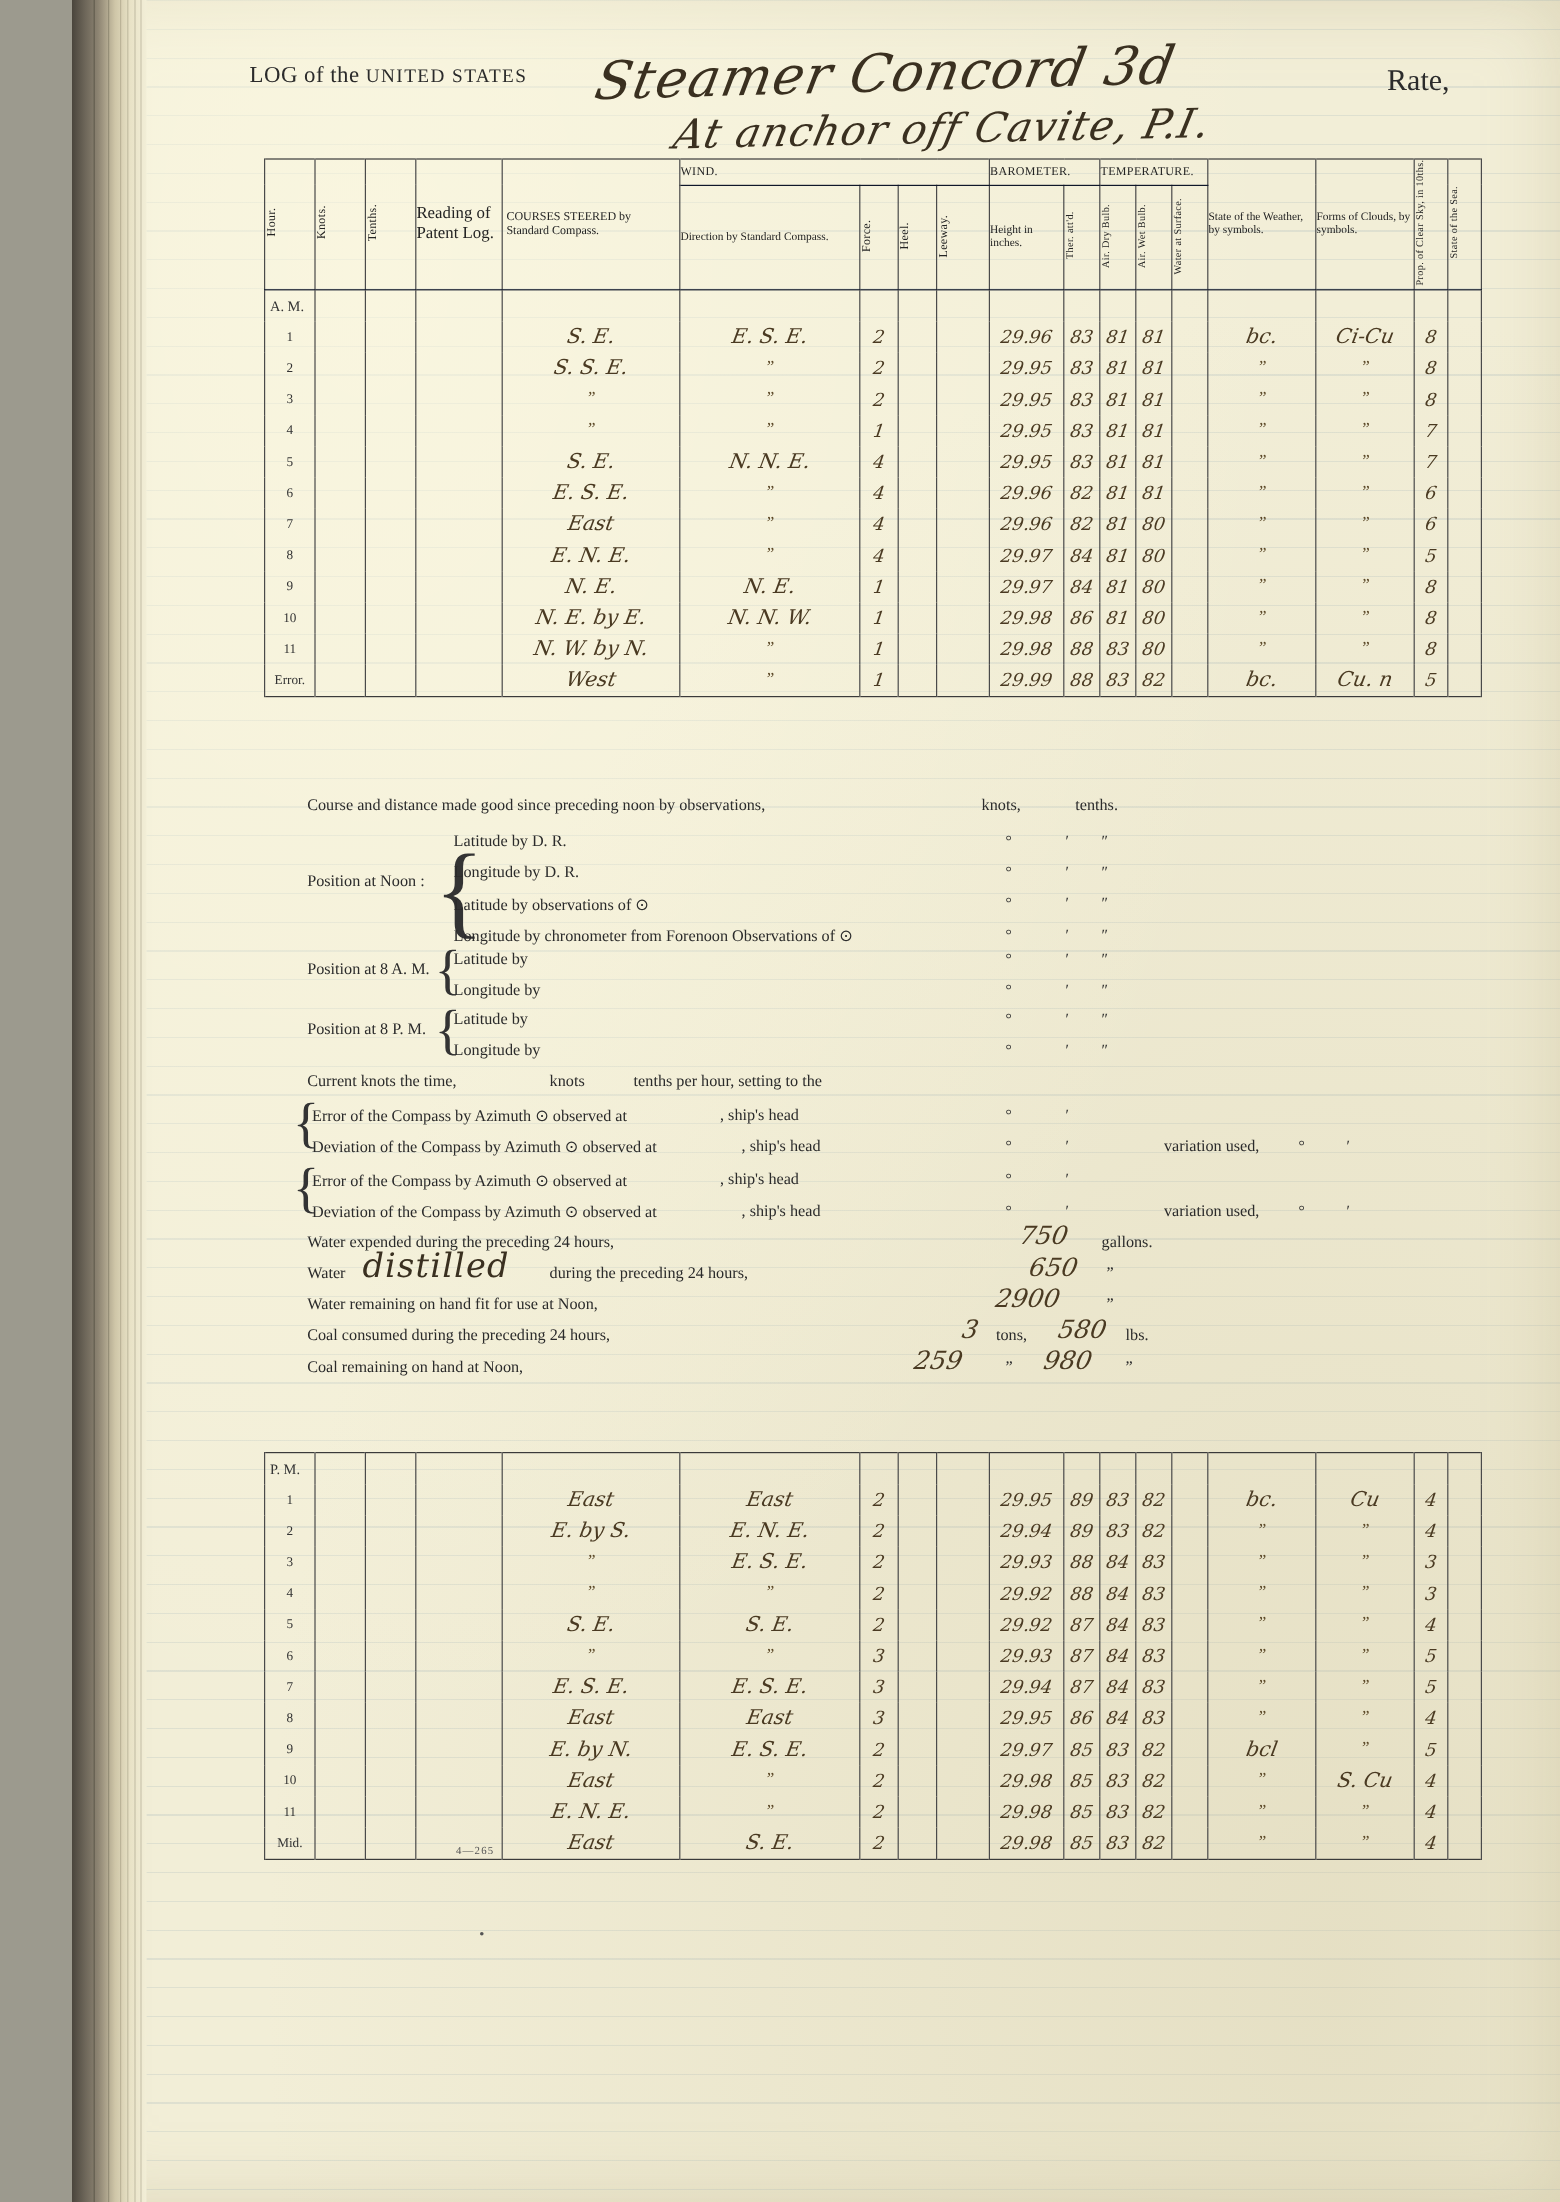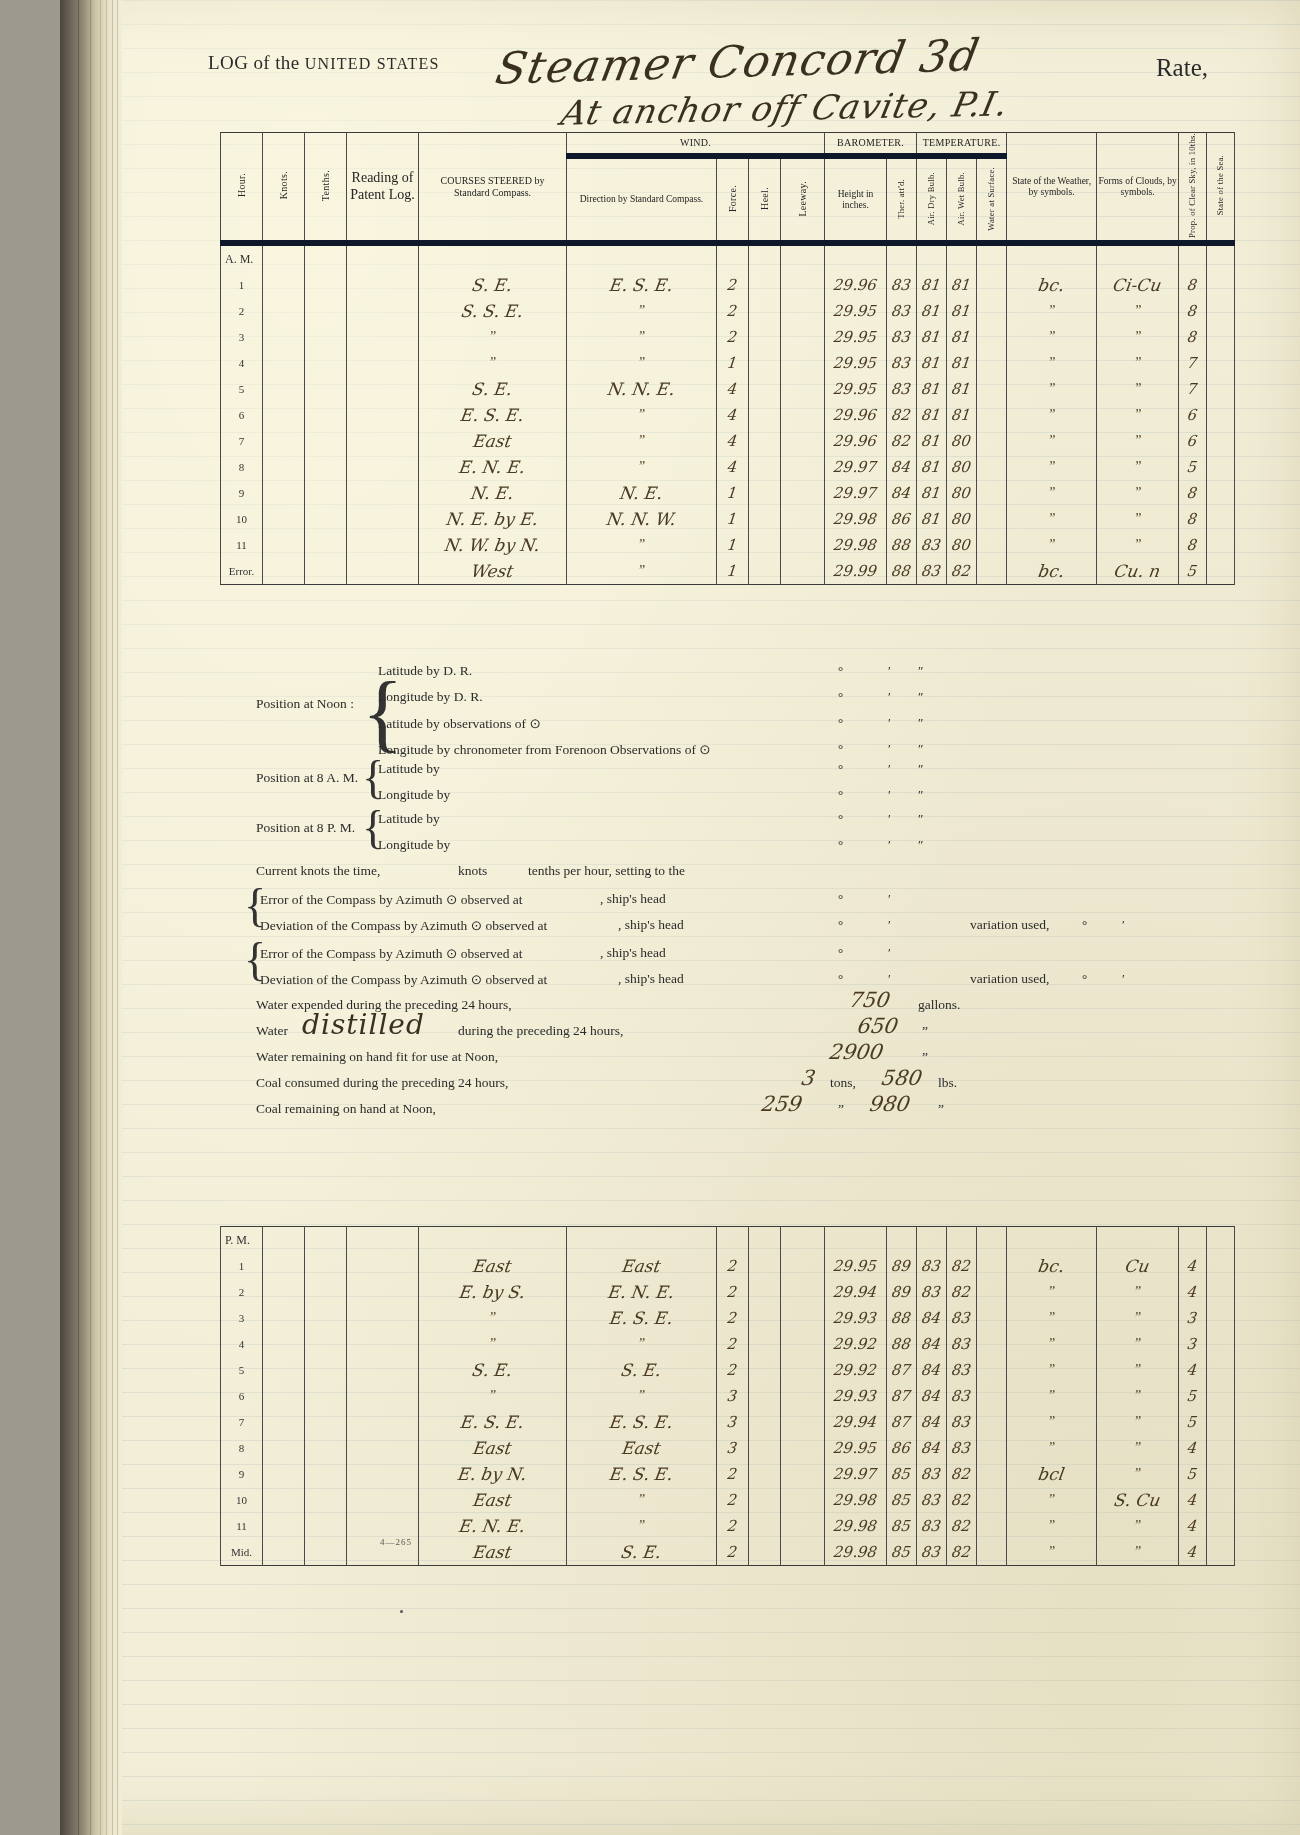--- a/index.html
+++ b/index.html
@@ -81,24 +81,24 @@
     background:transparent;
   }
   .logtbl td,.logtbl th{
     border-left:1px solid #4a4a4a;
     border-right:1px solid #4a4a4a;
     padding:0;
     font-weight:normal;
     vertical-align:middle;
   }
   .hdrrow th{
-    border-bottom:6px solid #0f172a;
+    border-bottom:1px solid #0f172a;
     font-size:10px;
     line-height:1.12;
-    text-align:center;
+    text-align:left;
     color:#242424;
     font-family:"Liberation Serif",serif;
     margin-top:20px;
   }
   .vert{
     writing-mode:vertical-rl;
     transform:rotate(180deg);
     white-space:nowrap;
     font-size:10px;
     letter-spacing:.3px;
@@ -708,20 +708,25 @@
           </td>
           <td>
             <div class="ink n">5</div>
           </td>
           <td></td>
         </tr>
       </tbody>
   </table>
 
   <div id="obs">
+    <div class="obsline" style="height:30px;">
+      <span class="lbl" style="left:46px;">Course and distance made good since preceding noon by observations,</span>
+      <span class="lbl" style="left:608px;">knots,</span>
+      <span class="lbl" style="left:686px;">tenths.</span>
+    </div>
 
     <div style="position:relative;height:98px;">
       <span class="lbl" style="position:absolute;left:46px;top:36px;">Position at Noon :</span>
       <span class="brace" style="left:152px;top:14px;font-size:86px;line-height:76px;">{</span>
       <div style="position:absolute;left:168px;top:0;">
         <div class="obsline">
             <span class="lbl">Latitude by D. R.</span>
           </div>
         <div class="obsline">
             <span class="lbl">Longitude by D. R.</span>
@@ -855,21 +860,21 @@
     </div>
     <div class="obsline" style="height:26px;">
       <span class="lbl" style="left:46px;">Coal remaining on hand at Noon,</span>
       <span class="valink" style="left:552px;top:-6px;">259</span>
       <span class="lbl" style="left:628px;">”</span>
       <span class="valink" style="left:660px;top:-6px;">980</span>
       <span class="lbl" style="left:728px;">”</span>
     </div>
   </div>
 
-  <table class="logtbl" id="tbl-pm" style="left:160px;top:1210px;width:1000px;margin-top:16px;">
+  <table class="logtbl" id="tbl-pm" style="left:160px;top:1210px;width:1000px;">
     <colgroup>
       <col style="width:42px">
         <col style="width:42px">
         <col style="width:42px">
         <col style="width:72px">
       <col style="width:148px">
         <col style="width:150px">
         <col style="width:32px">
         <col style="width:32px">
         <col style="width:44px">

